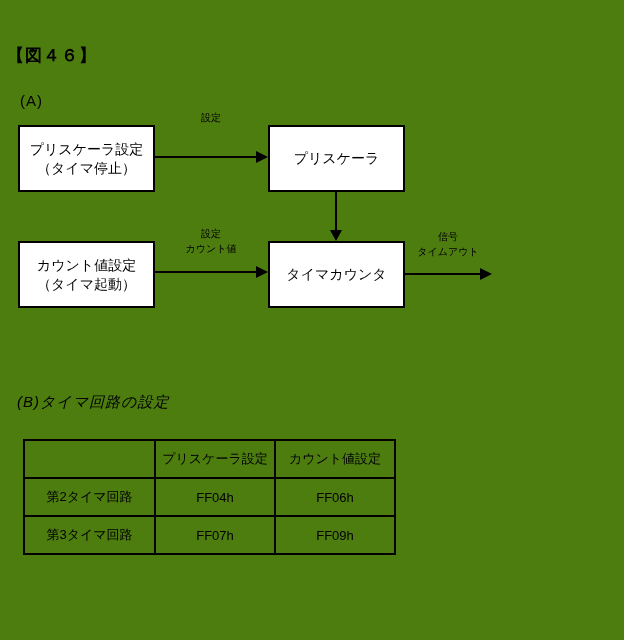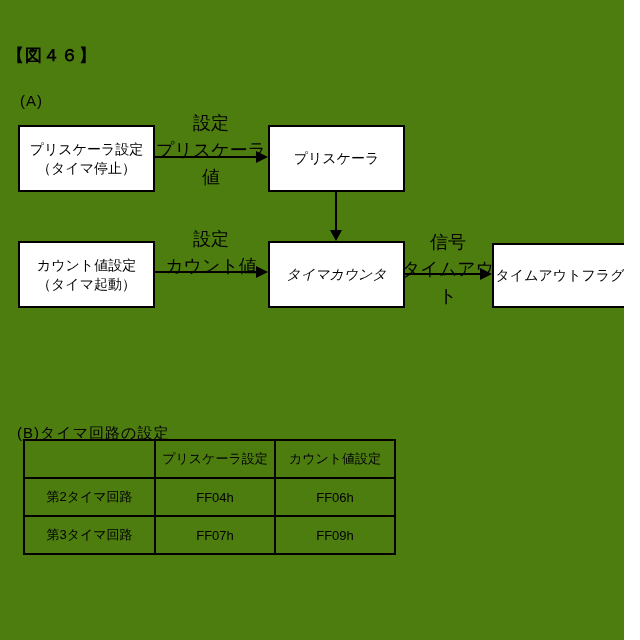--- a/index.html
+++ b/index.html
@@ -63,21 +63,21 @@
   .head-down {
     position: absolute;
     width: 0; height: 0;
     border-left: 6px solid transparent;
     border-right: 6px solid transparent;
     border-top: 11px solid #000000;
   }
   .arrow-label {
     position: absolute;
     text-align: center;
-    font-size: 18px;
+    font-size: 10px;
     line-height: 1.5;
   }
   .arrow-label span { display: block; }
   .settings-table {
     position: absolute;
     left: 23px;
     top: 439px;
     border-collapse: collapse;
     table-layout: fixed;
   }
@@ -110,53 +110,49 @@
 
   <div class="box" style="left:268px; top:125px; width:137px; height:67px;">
     <span>プリスケーラ</span>
   </div>
 
   <div class="box" style="left:18px; top:241px; width:137px; height:67px;">
     <span>カウント値設定</span>
     <span>（タイマ起動）</span>
   </div>
 
-  <div class="box" style="left:268px; top:241px; width:137px; height:67px;font-style:italic;">
+  <div class="box" style="left:268px; top:241px; width:137px; height:67px;">
     <span>タイマカウンタ</span>
   </div>
 
-  <div class="box" style="left:492px; top:243px; width:136px; height:65px;">
-    <span>タイムアウトフラグ</span>
-  </div>
 
   <div class="hline" style="left:155px; top:156px; width:102px;"></div>
   <div class="head-right" style="left:256px; top:151px;"></div>
   <div class="arrow-label" style="left:150px; top:110px; width:122px;">
     <span>設定</span>
-    <span>プリスケーラ値</span>
   </div>
 
   <div class="vline" style="left:335px; top:192px; height:39px;"></div>
   <div class="head-down" style="left:330px; top:230px;"></div>
 
   <div class="hline" style="left:155px; top:271px; width:102px;"></div>
   <div class="head-right" style="left:256px; top:266px;"></div>
   <div class="arrow-label" style="left:150px; top:226px; width:122px;">
     <span>設定</span>
     <span>カウント値</span>
   </div>
 
   <div class="hline" style="left:405px; top:273px; width:76px;"></div>
   <div class="head-right" style="left:480px; top:268px;"></div>
   <div class="arrow-label" style="left:400px; top:229px; width:96px;">
     <span>信号</span>
     <span>タイムアウト</span>
   </div>
 
-  <div class="sec-label" style="left:17px; top:424px;">(B)タイマ回路の設定</div>
+  <div class="sec-label" style="left:17px; top:393px;font-style:italic;">(B)タイマ回路の設定</div>
 
   <table class="settings-table">
     <tbody>
         <tr>
       <th class="col-name"></th>
       <th class="col-presc">プリスケーラ設定</th>
       <th class="col-count">カウント値設定</th>
     </tr>
     <tr>
       <td>第2タイマ回路</td>

